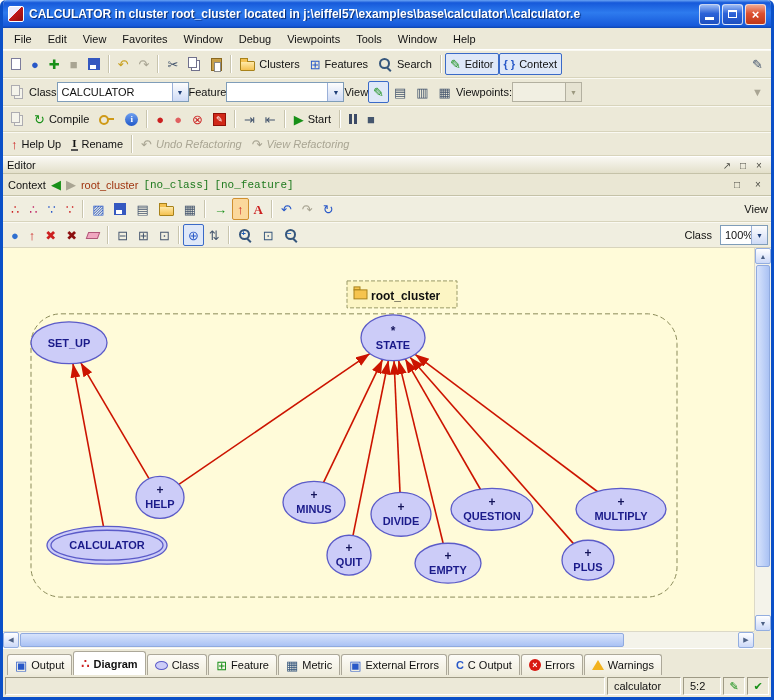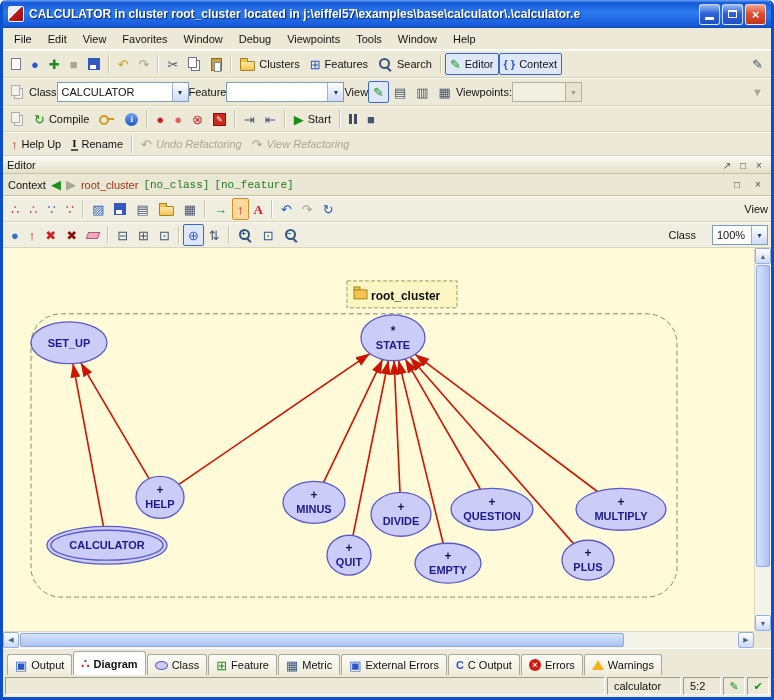--- a/index.html
+++ b/index.html
@@ -425,21 +425,21 @@
     <span class="tbtn">
         <span class="glyph c-navy">⊡</span>
       </span>
     <span class="tbtn">
         <span class="i-mag">
           <b>−</b>
         </span>
       </span>
     <span class="spacer"></span>
     <span>Class</span>
-    <span class="combo" style="width:56px;margin-left:16px">
+    <span class="combo" style="width:48px;margin-left:8px">
       <span class="val">100%</span>
       <span class="drop">▼</span>
     </span>
   </div>
 
   <div class="canvas-area" id="canvas-bg" style="background: rgb(255, 251, 217);">
     <div class="canvas">
       <svg id="diagram-svg" viewBox="0 0 751 384" preserveAspectRatio="none">
           <defs>
             <marker id="arrow" markerUnits="userSpaceOnUse" markerWidth="16" markerHeight="12" refX="14" refY="5" orient="auto">

